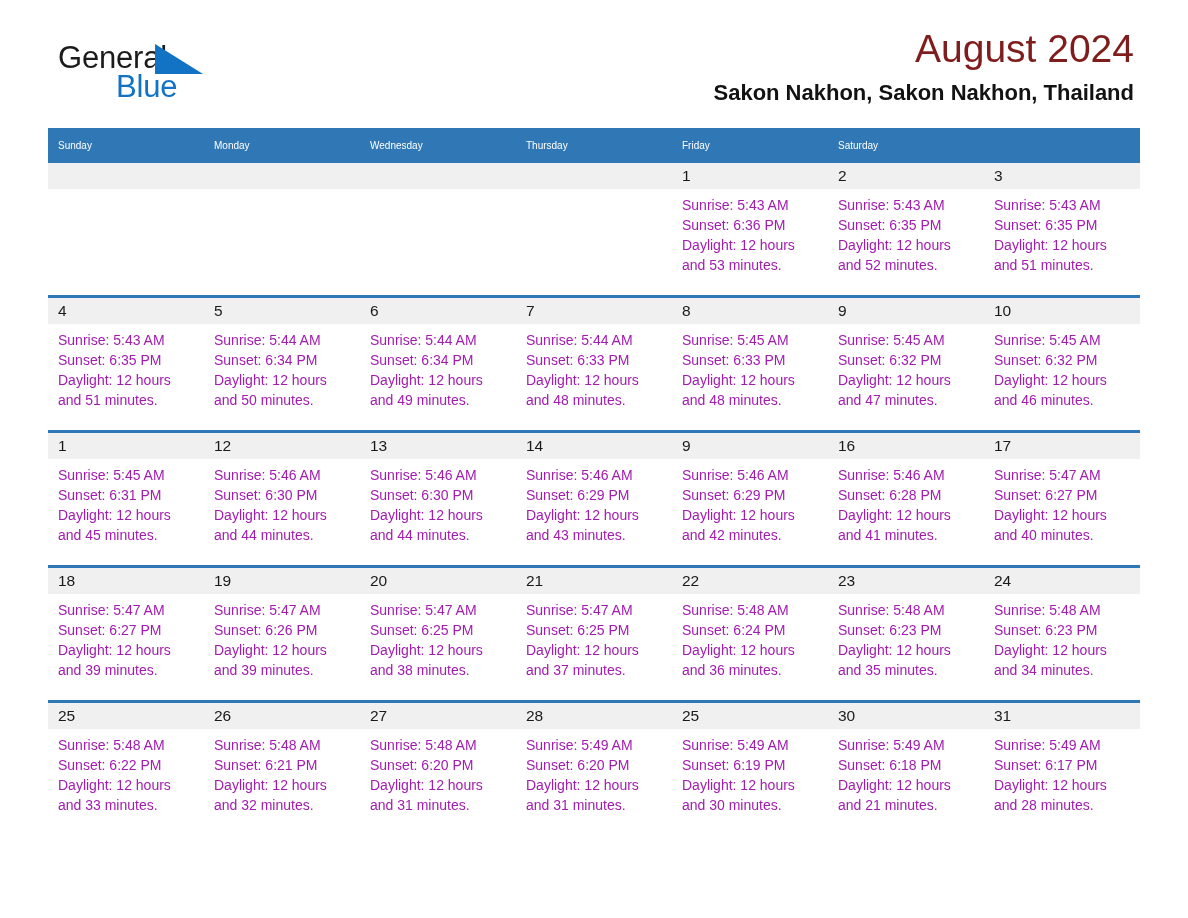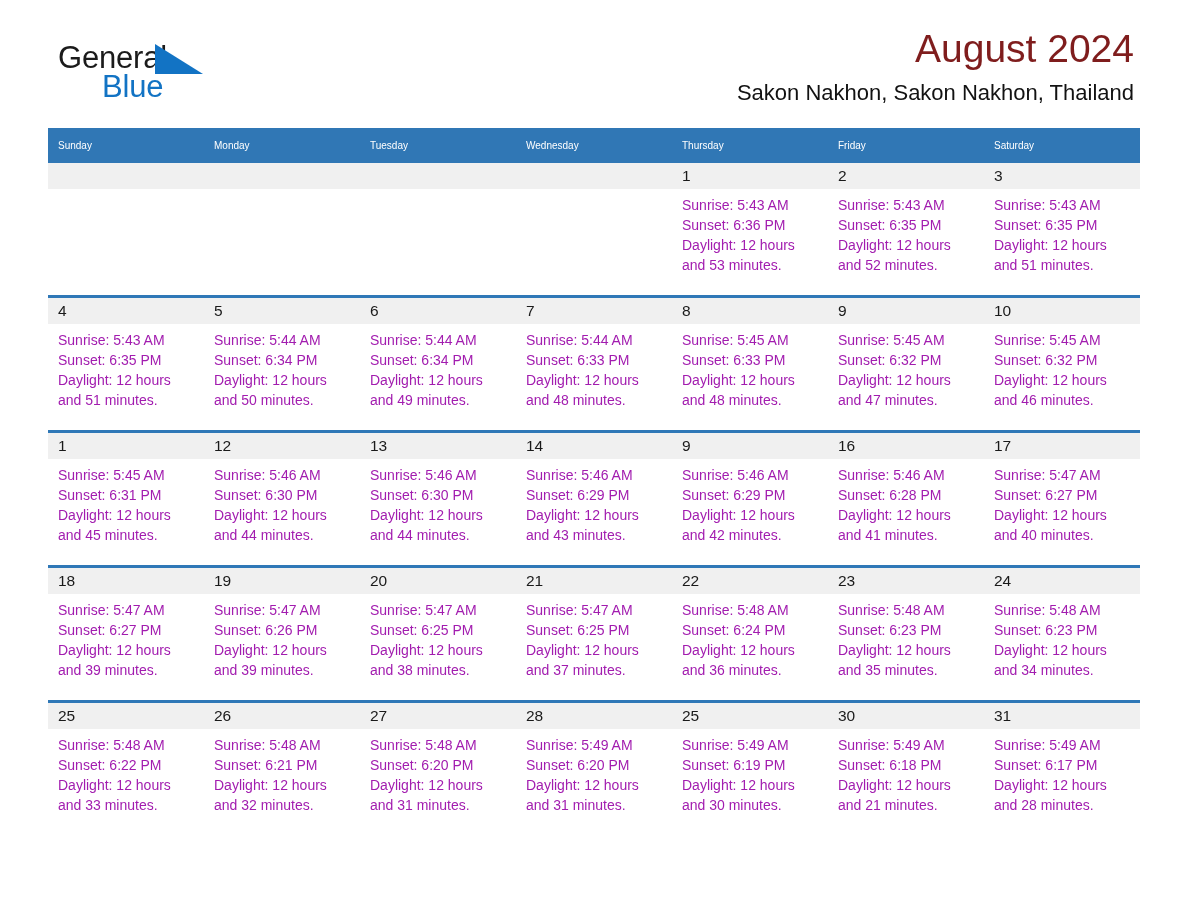--- a/index.html
+++ b/index.html
@@ -43,21 +43,21 @@
     color: #1b1b1b;
     letter-spacing: -0.2px;
     font-weight: 400;
   }
   .brand-blue {
     font-size: 31px;
     line-height: 32px;
     color: #1273c4;
     letter-spacing: -0.2px;
     font-weight: 400;
-    margin-left: 44px;
+    margin-left: 58px;
     margin-top: -3px;
   }
   .brand-flag {
     position: absolute;
     left: 97px;
     top: 2px;
     width: 48px;
     height: 30px;
   }
   .titles {
@@ -68,21 +68,21 @@
   .cal-title {
     font-size: 39px;
     line-height: 46px;
     font-weight: 400;
     color: #7f1d1d;
     letter-spacing: 0px;
   }
   .cal-subtitle {
     font-size: 22px;
     line-height: 30px;
-    font-weight: 400;
+    font-weight: 700;
     color: #121212;
     margin-top: 6px;
   }
 
   
   .calendar {
     width: 1092px;
     margin-top: 18px;
   }
   .weekdays {
@@ -143,21 +143,20 @@
       <div class="cal-title">August 2024</div>
       <div class="cal-subtitle">Sakon Nakhon, Sakon Nakhon, Thailand</div>
     </div>
 
   </div>
 
   <div class="calendar">
     <div class="weekdays" id="weekday-row">
         <div class="weekday">Sunday</div>
         <div class="weekday">Monday</div>
-        <div class="weekday">Tuesday</div>
         <div class="weekday">Wednesday</div>
         <div class="weekday">Thursday</div>
         <div class="weekday">Friday</div>
         <div class="weekday">Saturday</div>
       </div>
     <div id="weeks-container">
         <div class="week first">
           <div class="day empty">
             <div class="day-num-band"></div>
             <div class="day-body">

